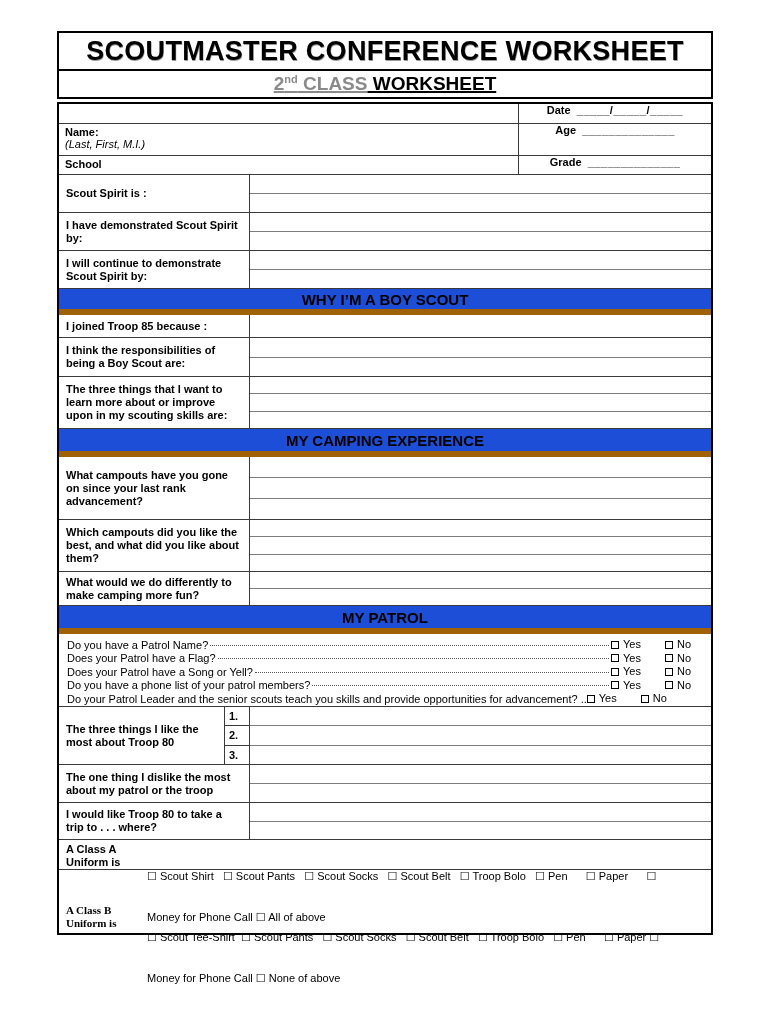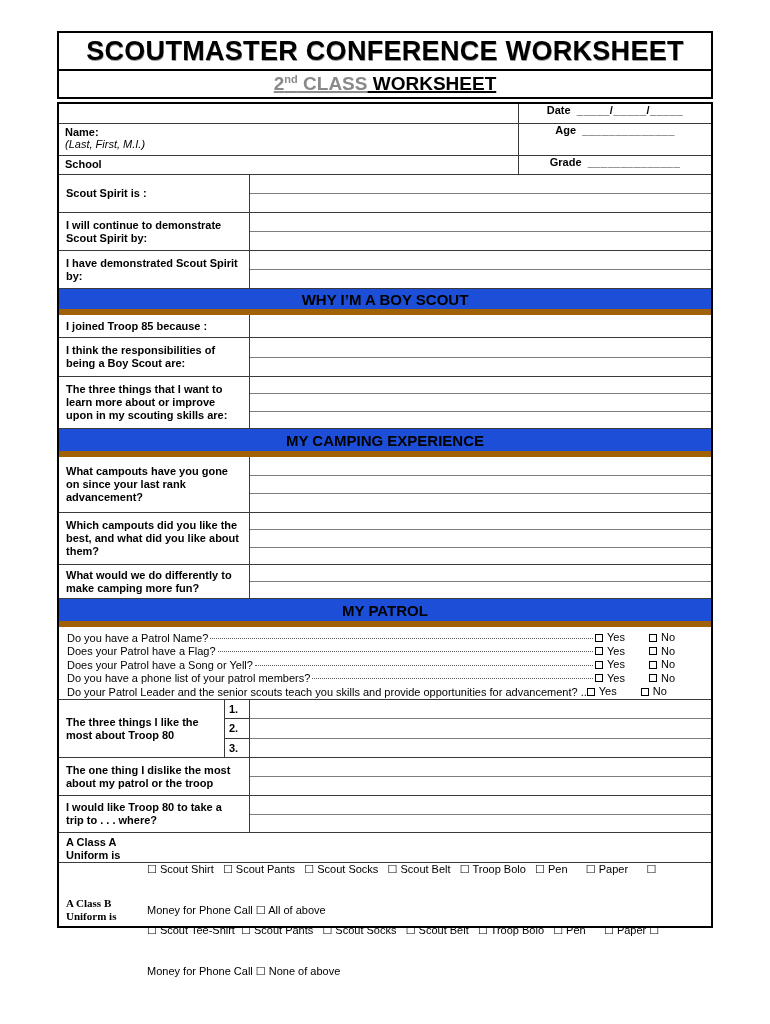--- a/index.html
+++ b/index.html
@@ -50,21 +50,21 @@
   .wl { flex: 1; border-bottom: 1px solid #7d7d7d; }
   .wl:last-child { border-bottom: none; }
 
   .section-header {
     background: #1d4ed8; text-align: center; font-weight: bold; font-size: 15px;
     display: flex; align-items: center; justify-content: center;
     border-bottom: 6px solid #a16207;
   }
 
   
-  .pq-block { padding: 4px 20px 2px 8px; display: flex; flex-direction: column; justify-content: space-between; border-bottom: 1px solid #3a3a3a; }
+  .pq-block { padding: 4px 4px 2px 8px; display: flex; flex-direction: column; justify-content: space-between; border-bottom: 1px solid #3a3a3a; }
   .pq { display: flex; align-items: baseline; font-size: 11px; line-height: 13px; }
   .pq-text { white-space: nowrap; }
   .pq-leader { flex: 1; border-bottom: 1.5px dotted #555; margin: 0 2px; transform: translateY(-3px); }
   .pq-opt { display: flex; align-items: center; }
   .pq-opt.yes { width: 54px; }
   .pq-opt.no { width: 42px; }
   .cb { width: 8px; height: 8px; border: 1.2px solid #000; margin-right: 4px; display: inline-block; flex: none; }
 
   
   .tt-label { width: 166px; border-right: 1px solid #3a3a3a; padding: 2px 7px; font-weight: bold; font-size: 11px; line-height: 13px; display: flex; align-items: center; }
@@ -116,28 +116,28 @@
     </div>
 
     <div class="row" style="height:38px">
       <div class="blabel">Scout Spirit is :</div>
       <div class="blines">
           <div class="wl"></div>
           <div class="wl"></div>
         </div>
     </div>
     <div class="row" style="height:38px">
+      <div class="blabel">I have demonstrated Scout Spirit by:</div>
+      <div class="blines">
+          <div class="wl"></div>
+          <div class="wl"></div>
+        </div>
+    </div>
+    <div class="row" style="height:38px">
       <div class="blabel">I will continue to demonstrate Scout Spirit by:</div>
-      <div class="blines">
-          <div class="wl"></div>
-          <div class="wl"></div>
-        </div>
-    </div>
-    <div class="row" style="height:38px">
-      <div class="blabel">I have demonstrated Scout Spirit by:</div>
       <div class="blines">
           <div class="wl"></div>
           <div class="wl"></div>
         </div>
     </div>
 
     <div class="row section-header" style="height:26px">WHY I’M A BOY SCOUT</div>
 
     <div class="row" style="height:23px">
       <div class="blabel">I joined Troop 85 because :</div>
@@ -156,21 +156,21 @@
       <div class="blabel">The three things that I want to learn more about or improve upon in my scouting skills are:</div>
       <div class="blines">
           <div class="wl"></div>
           <div class="wl"></div>
           <div class="wl"></div>
         </div>
     </div>
 
     <div class="row section-header" style="height:28px">MY CAMPING EXPERIENCE</div>
 
-    <div class="row" style="height:56px">
+    <div class="row" style="height:63px">
       <div class="blabel">What campouts have you gone on since your last rank advancement?</div>
       <div class="blines">
           <div class="wl"></div>
           <div class="wl"></div>
           <div class="wl"></div>
         </div>
     </div>
     <div class="row" style="height:52px">
       <div class="blabel">Which campouts did you like the best, and what did you like about them?</div>
       <div class="blines">

